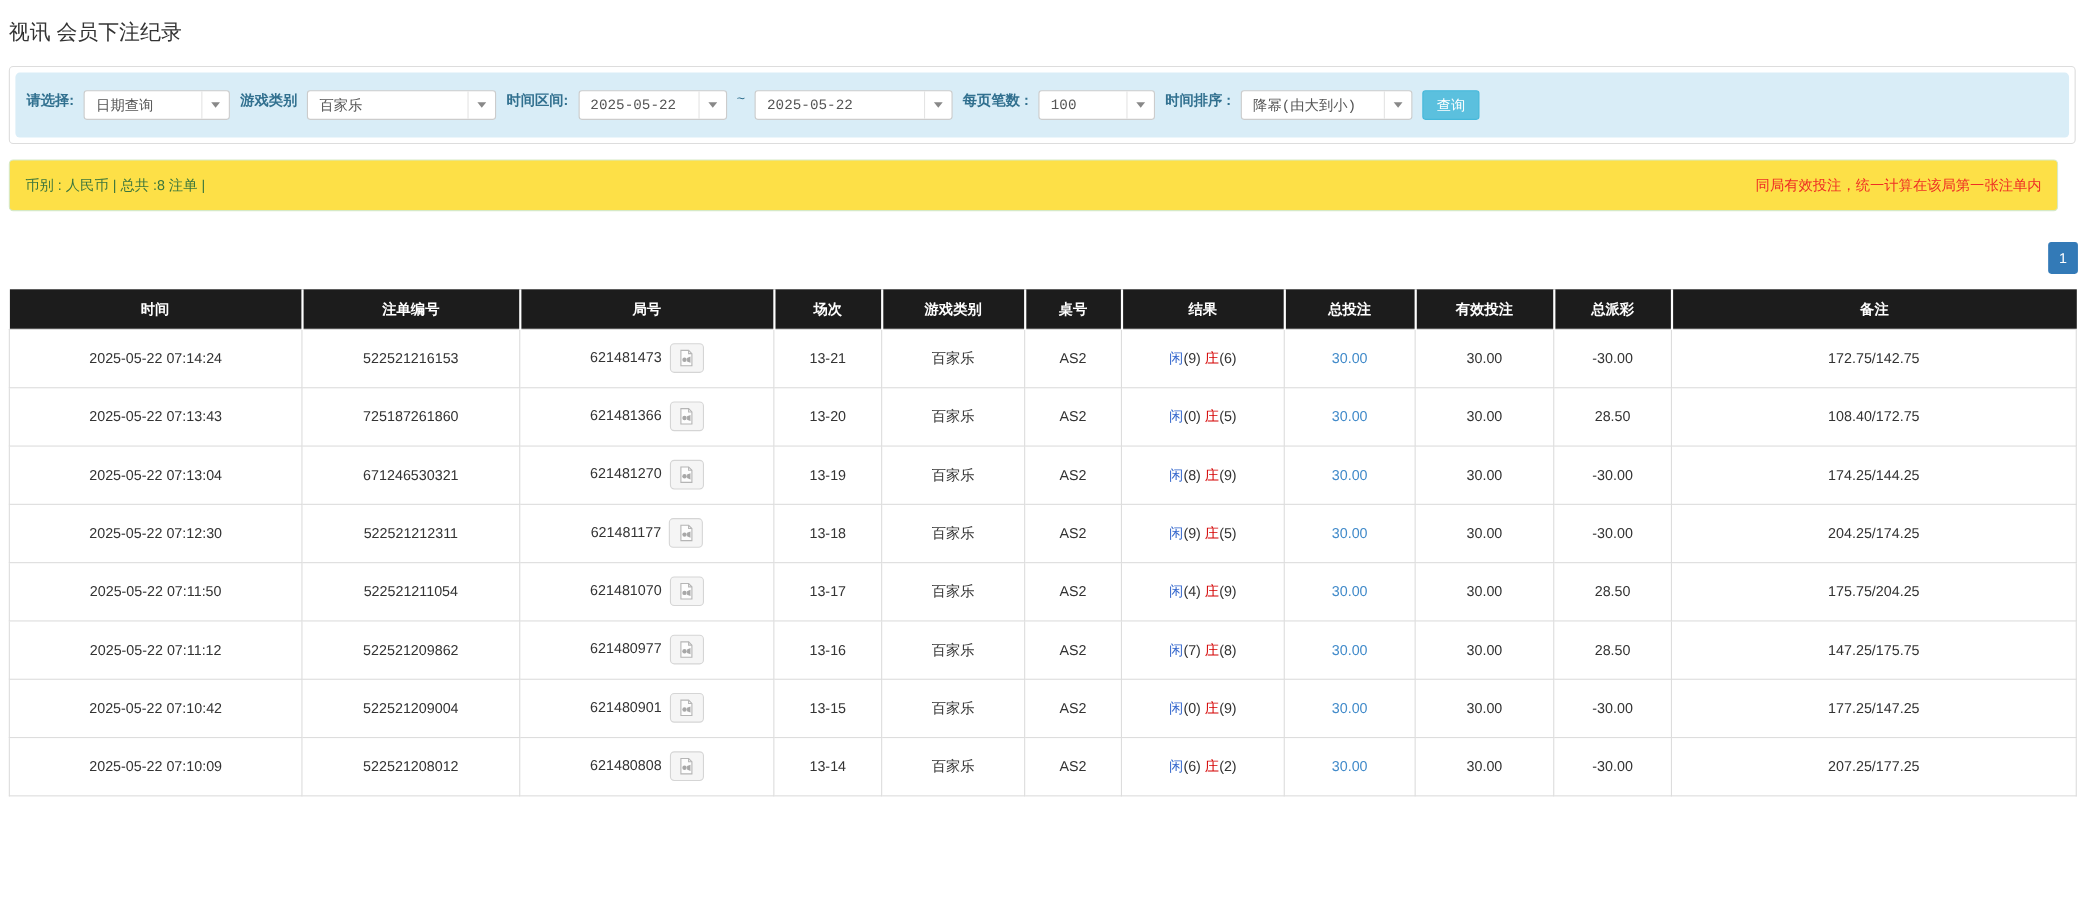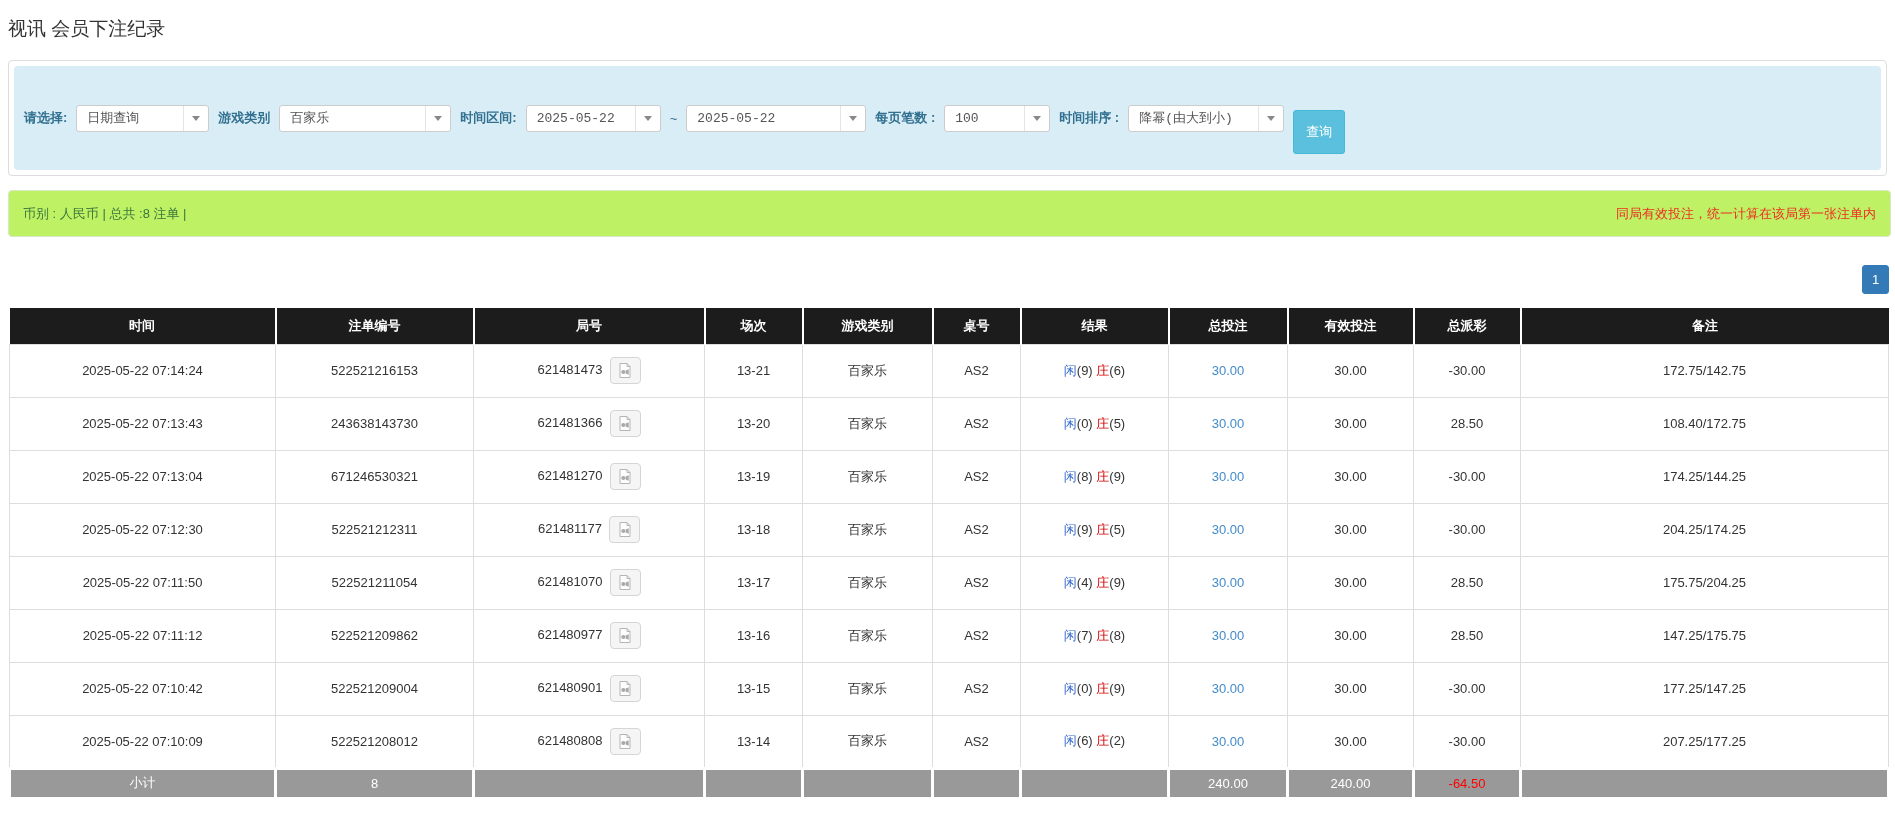--- a/index.html
+++ b/index.html
@@ -1,31 +1,31 @@
 <!DOCTYPE html>
 <html><head>
 <meta charset="utf-8">
 <style>
   * { box-sizing: border-box; margin: 0; padding: 0; }
   html,body { width:1895px; height:829px; background:#fff; font-family:"Liberation Sans",sans-serif; color:#333; overflow:hidden; }
 
   .page-title { margin:16px 8px 18px 8px; font-size:19px; font-weight:400; color:#333; }
 
   .filter-panel { margin:0 8px; background:#fff; border:1px solid #ddd; border-radius:4px; padding:5px; }
-  .filter-bar { background:#d9edf7; border-radius:4px; padding:16px 10px; display:flex; align-items:center; gap:9px; }
+  .filter-bar { background:#d9edf7; border-radius:4px; padding:16px 10px; display:flex; align-items:flex-start; gap:9px; }
   .flabel { color:#31708f; font-weight:bold; font-size:13px; white-space:nowrap; }
   .tilde { color:#31708f; font-size:13px; }
   .sel { background:#fff; border:1px solid #ccc; border-radius:3px; height:27px; display:flex; align-items:center; font-size:13px; color:#555; cursor:pointer; }
   .sel-text { padding:0 10px; flex:1; white-space:nowrap; overflow:hidden;font-family:Liberation Mono, monospace; }
   .sel-caret { width:25px; height:100%; display:flex; align-items:center; justify-content:center; border-left:1px solid #e4e4e4; }
   .caret-shape { width:0; height:0; border-left:4px solid transparent; border-right:4px solid transparent; border-top:5px solid #888; }
   .w1{width:133px}.w2{width:172px}.w3{width:135px}.w4{width:180px}.w5{width:106px}.w6{width:156px}
-  .btn-query { background:#5bc0de; color:#fff; border:1px solid #46b8da; border-radius:3px; height:44px; padding:0 12px; font-size:13px; cursor:pointer;margin-top:28px; }
-
-  .alert-bar { margin:14px 4px 0 8px; background:#bef264; border:1px solid #d6e9c6; border-radius:4px; height:47px; display:flex; align-items:center; justify-content:space-between; padding:0 14px; font-size:13px; }
+  .btn-query { background:#5bc0de; color:#fff; border:1px solid #46b8da; border-radius:3px; height:27px; padding:0 12px; font-size:13px; cursor:pointer; }
+
+  .alert-bar { margin:14px 24px 0 8px; background:#fde047; border:1px solid #d6e9c6; border-radius:4px; height:47px; display:flex; align-items:center; justify-content:space-between; padding:0 14px; font-size:13px; }
   .alert-left { color:#3c763d; }
   .alert-right { color:#ee2e24; }
 
   .pagination-row { display:flex; justify-content:flex-end; margin:28px 6px 14px 8px; }
   .page-btn { min-width:27px; height:29px; background:#337ab7; color:#fff; border:1px solid #337ab7; border-radius:3px; font-size:13px; line-height:27px; text-align:center; cursor:pointer; padding:0 8px; }
 
   table.records { width:1879px; margin:12px 8px; border-collapse:collapse; font-size:13px; table-layout:fixed; }
   thead th { background:#1c1c1c; color:#fff; height:36px; font-weight:bold; border-left:2px solid #fff; text-align:center; }
   thead th:first-child { border-left:none; }
   tbody.data td { border:1px solid #ddd; height:53px; text-align:center; color:#333; background:#fff; }
@@ -148,21 +148,21 @@
         <td>百家乐</td>
         <td>AS2</td>
         <td><span class="res-player">闲</span>(9) <span class="res-banker">庄</span>(6)</td>
         <td><span class="link">30.00</span></td>
         <td>30.00</td>
         <td class="neg">-30.00</td>
         <td>172.75/142.75</td>
       </tr>
       <tr>
         <td>2025-05-22 07:13:43</td>
-        <td>243638143730</td>
+        <td>725187261860</td>
         <td><span>621481366</span><button class="vbtn"><span><svg width="16" height="17" viewBox="0 0 16 17">
                 <path d="M3 1.5h7l3 3v11H3z" fill="#fdfdfd" stroke="#b5b5b5"></path>
                 <path d="M10 1.5v3h3" fill="none" stroke="#b5b5b5"></path>
                 <circle cx="6.3" cy="10" r="2" fill="#a8a8a8"></circle>
                 <path d="M8.6 8.4l3.1-1.2v5.6l-3.1-1.2z" fill="#a8a8a8"></path>
               </svg></span></button></td>
         <td>13-20</td>
         <td>百家乐</td>
         <td>AS2</td>
         <td><span class="res-player">闲</span>(0) <span class="res-banker">庄</span>(5)</td>
@@ -274,27 +274,14 @@
         <td>百家乐</td>
         <td>AS2</td>
         <td><span class="res-player">闲</span>(6) <span class="res-banker">庄</span>(2)</td>
         <td><span class="link">30.00</span></td>
         <td>30.00</td>
         <td class="neg">-30.00</td>
         <td>207.25/177.25</td>
       </tr>
     </tbody>
   <tbody class="sum">
-    <tr>
-      <td>小计</td>
-      <td>8</td>
-      <td></td>
-      <td></td>
-      <td></td>
-      <td></td>
-      <td></td>
-      <td>240.00</td>
-      <td>240.00</td>
-      <td class="neg">-64.50</td>
-      <td></td>
-    </tr>
   </tbody>
 </table>
 
 </body></html>

